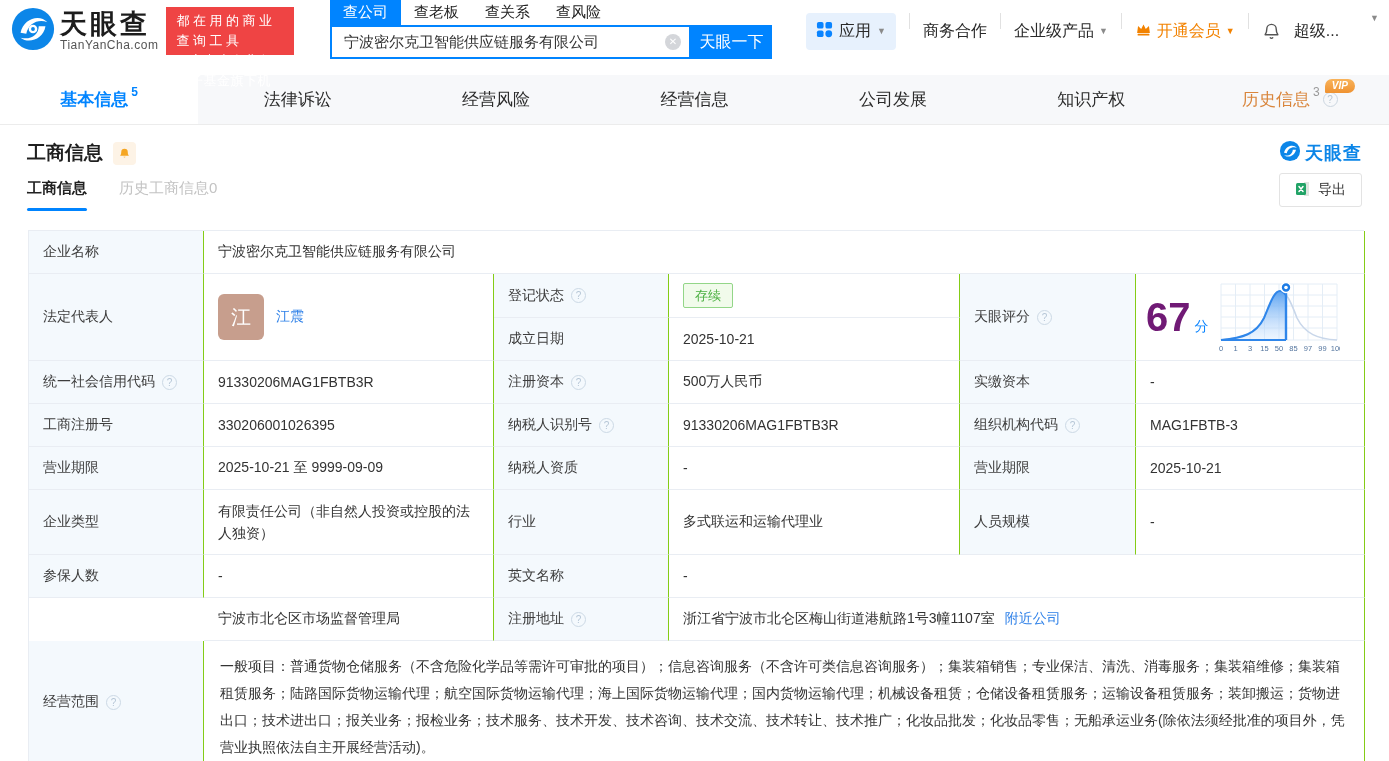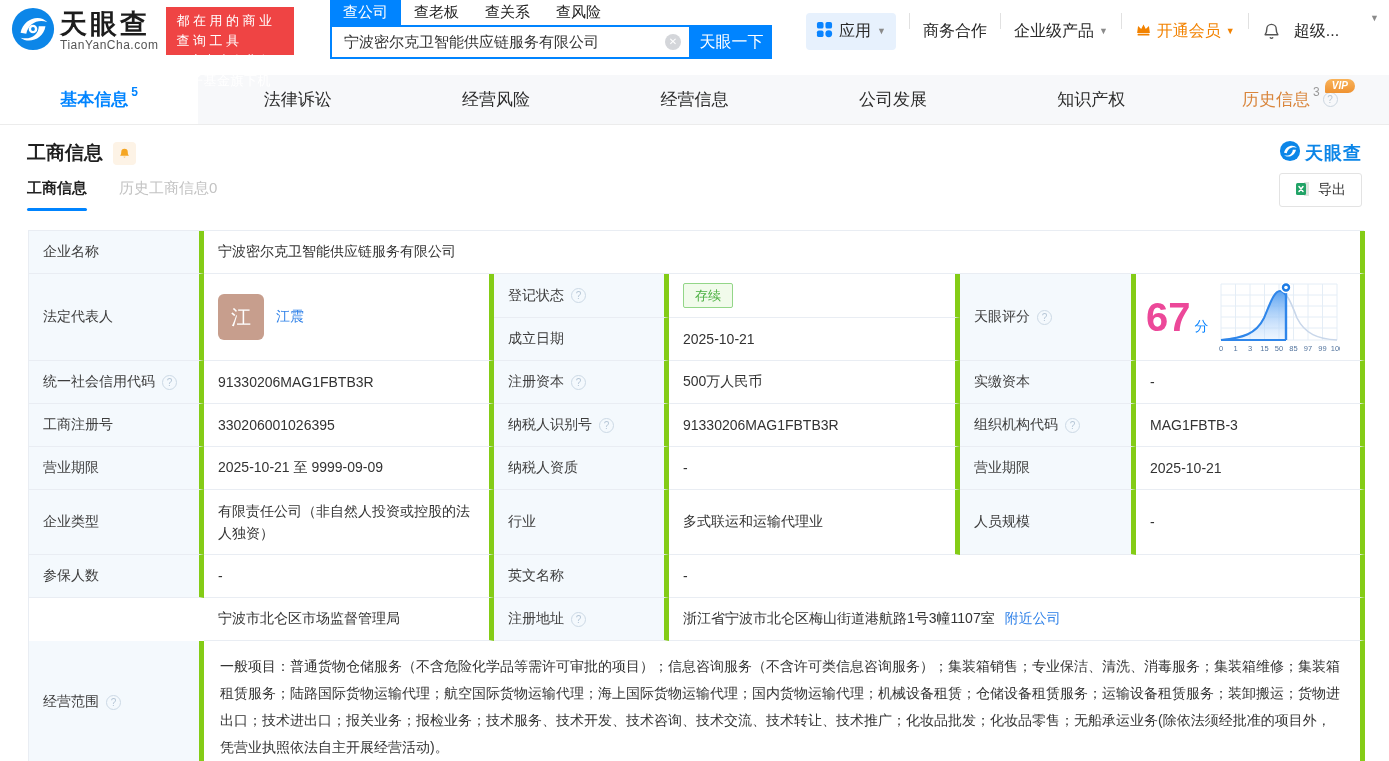--- a/index.html
+++ b/index.html
@@ -56,29 +56,29 @@
   .subtab.active { color:#222; font-weight:bold; }
   .subtab.active::after { content:""; position:absolute; left:0; right:0; bottom:0; height:3px; background:#0084ff; border-radius:2px; }
   .subtab.dim { color:#c3c3c3; margin-left:32px; font-weight:normal; }
   .export-btn { margin-left:auto; height:34px; padding:0 15px; background:#fff; border:1px solid #e3e3e3; border-radius:3px; display:flex; align-items:center; gap:7px; font-size:14px; color:#333; cursor:pointer; font-family:inherit; }
 
   
   .info-table { margin:13px 0 0 28px; width:1336px; display:grid;
     grid-template-columns:175px 290px 175px 291px 176px 229px;
     grid-template-rows:43px 44px 43px 43px 43px 43px 65px 43px 43px 123px;
     border-top:1px solid #e9edf3; border-left:1px solid #e9edf3; font-size:14px; color:#333; }
-  .cell { border-right:5px solid #84cc16; border-bottom:1px solid #e9edf3; display:flex; align-items:center; padding:0 14px; background:#fff; overflow:hidden; }
+  .cell { border-right:1px solid #84cc16; border-bottom:1px solid #e9edf3; display:flex; align-items:center; padding:0 14px; background:#fff; overflow:hidden; }
   .cell.lbl { background:#f4f9fd; color:#3d3d3d; }
   .cell .help { width:15px; height:15px; border:1px solid #ccd9e5; border-radius:50%; color:#b6c6d6; font-size:10px; line-height:14px; text-align:center; margin-left:7px; flex:none; cursor:pointer; }
   .avatar { width:46px; height:46px; border-radius:6px; background:#c79e8d; color:#fff; font-size:20px; display:flex; align-items:center; justify-content:center; cursor:pointer; flex:none; }
   .link { color:#2f81e8; cursor:pointer; text-decoration:none; }
   .name-link { margin-left:12px; }
   .status-badge { background:#f1fbeb; border:1px solid #93d688; color:#4cb042; font-size:13px; padding:3px 11px; border-radius:2px; line-height:17px; }
   .score-cell { gap:10px; padding:0 6px 0 10px; }
-  .score-num { color:#ec4899; font-size:40px; font-weight:bold; line-height:1; }
+  .score-num { color:#701a75; font-size:40px; font-weight:bold; line-height:1; }
   .score-unit { color:#0a84ff; font-size:14px; }
   .scope-val { line-height:27px; padding:12px 16px; align-items:flex-start; }
   .wrap2 { line-height:22px; }
   .addr-link { margin-left:10px; white-space:nowrap; }
 </style>
 </head>
 <body>
 
 <div class="page">
 

